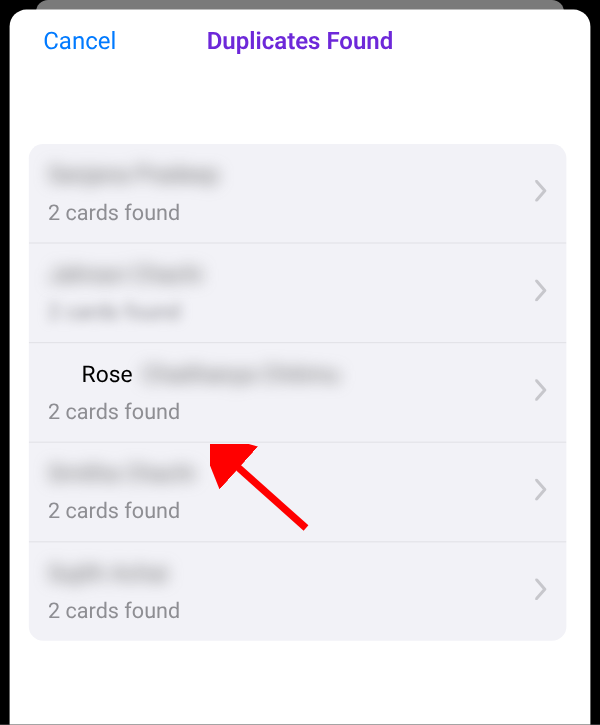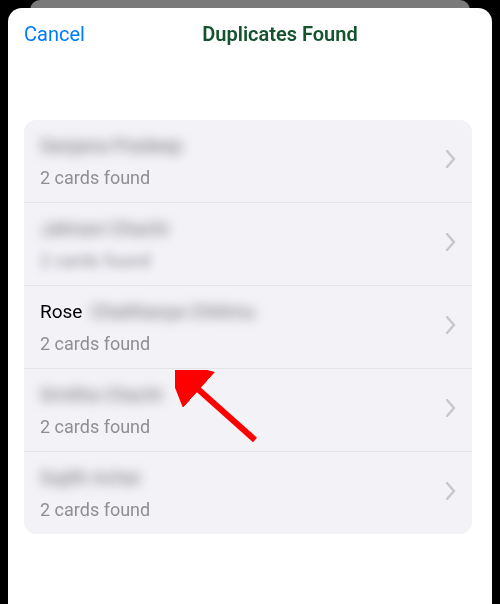--- a/index.html
+++ b/index.html
@@ -29,39 +29,38 @@
       top: 0px;
       left: 30px;
       right: 30px;
       height: 30px;
       background: #7a7a7a;
       border-radius: 10px 10px 0 0;
     }
     .header {
       display: flex;
       align-items: flex-end;
-      padding: 14px 16px;
+      padding: 14px 28px;
       position: relative;
     }
     .cancel-btn {
       color: #007aff;
       font-size: 20px;
       font-weight: 400;
       background: none;
       border: none;
       cursor: pointer;
     }
     .header-title {
       position: absolute;
       left: 50%;
       transform: translateX(-50%);
       font-size: 20px;
       font-weight: 600;
-      color: #14532d;
-      margin-left: 30px;
+      color: #6d28d9;
     }
     .content-area {
       padding: 60px 20px 0 16px;
     }
     .list-container {
       background: #f2f2f7;
       border-radius: 12px;
       overflow: hidden;
     }
     .list-item {
@@ -89,20 +88,21 @@
     }
     .item-name-partial {
       font-size: 19px;
       color: #6b6b6b;
       filter: blur(6px);
       display: inline;
       margin-left: 4px;
     }
     .name-row {
       margin-bottom: 10px;
+      margin-left: 28px;
     }
     .item-subtitle {
       font-size: 18px;
       color: #8e8e93;
     }
     .item-subtitle.blurred {
       filter: blur(5px);
     }
     .chevron {
       position: absolute;

